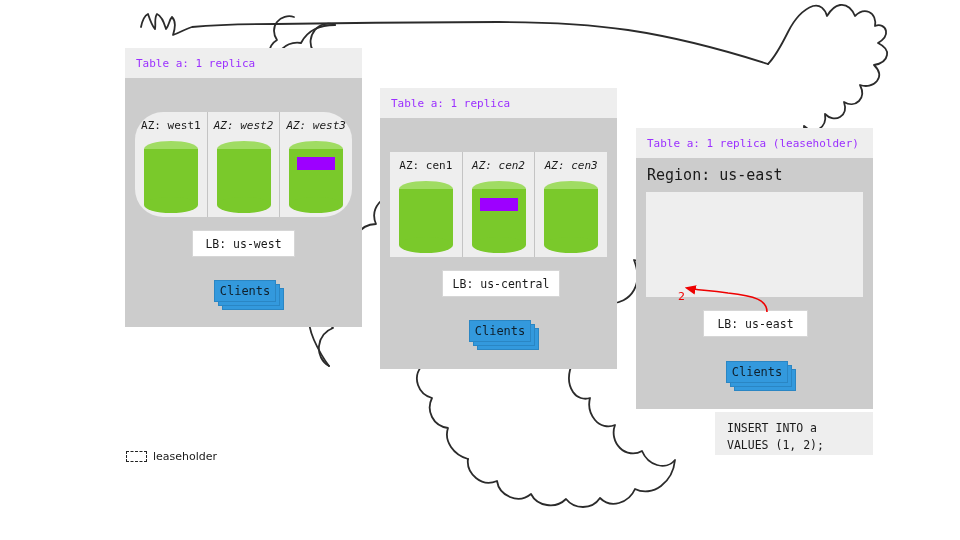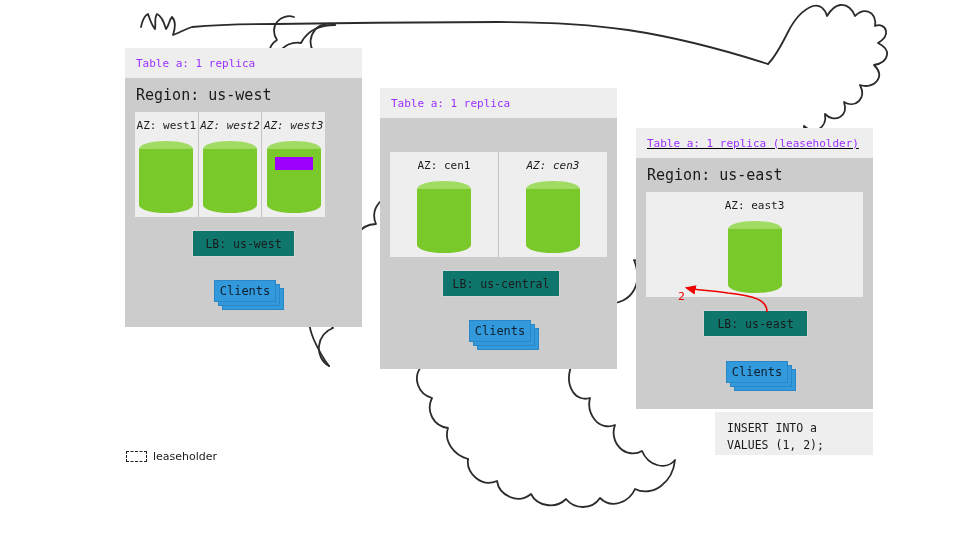--- a/index.html
+++ b/index.html
@@ -105,21 +105,21 @@
     background: #9d00ff;
     box-sizing: border-box;
   }
   .replica.leaseholder {
     border: 2px dashed #111111;
   }
 
   
   .lb-box {
     position: absolute;
-    background: #0f766e;
+    background: #ffffff;
     border: 1px solid #d6d6d6;
     display: flex;
     align-items: center;
     justify-content: center;
     font-size: 11.5px;
     color: #1a1a1a;
     box-sizing: border-box;
     white-space: nowrap;
   }
 
@@ -320,23 +320,22 @@
 
       <path d="M747,140 C753,136 762,132 770,131 C778,130 782,133 779,137
                C776,141 767,145 758,147 C751,148 745,145 747,140Z"></path>
     </g>
   </svg>
 
   <div class="region-panel" style="left:97px; top:48px; width:237px; height:279px;">
     <div class="panel-header" style="position:absolute; left:0; top:0; width:237px; height:30px; padding-left:11px;">
       <span class="panel-header-text">Table a: 1 replica</span>
     </div>
-    <div class="region-title" style="position:absolute; left:11px; top:38px;">Region: us-west</div>
-
-    <div class="az-container" style="left:10px; top:64px; width:190px; height:105px;">
+
+    <div class="az-container" style="left:10px; top:64px; width:217px; height:105px;border-radius:28px;">
       <div class="az-cell">
         <span class="az-label">AZ: west1</span>
         <div class="cylinder" style="width:54px;height:72px;">
           <div class="cyl-top" style="width:54px;height:16px;"></div>
           <div class="cyl-body" style="top:8px;width:54px;height:56px;"></div>
           <div class="cyl-bottom" style="top:56px;width:54px;height:16px;"></div>
         </div>
       </div>
       <div class="az-cell">
         <span class="az-label">AZ: west2</span>
@@ -376,53 +375,54 @@
     <div class="az-container" style="left:10px; top:64px; width:217px; height:105px;">
       <div class="az-cell">
         <span class="az-label">AZ: cen1</span>
         <div class="cylinder" style="width:54px;height:72px;">
           <div class="cyl-top" style="width:54px;height:16px;"></div>
           <div class="cyl-body" style="top:8px;width:54px;height:56px;"></div>
           <div class="cyl-bottom" style="top:56px;width:54px;height:16px;"></div>
         </div>
       </div>
       <div class="az-cell">
+        <span class="az-label">AZ: cen2</span>
+        <div class="cylinder" style="width:54px;height:72px;">
+          <div class="cyl-top" style="width:54px;height:16px;"></div>
+          <div class="cyl-body" style="top:8px;width:54px;height:56px;"></div>
+          <div class="cyl-bottom" style="top:56px;width:54px;height:16px;"></div>
+          <div class="replica" style="left:8px; top:17px; width:38px; height:13px;"></div>
+        </div>
+      </div>
+      <div class="az-cell">
         <span class="az-label">AZ: cen3</span>
         <div class="cylinder" style="width:54px;height:72px;">
           <div class="cyl-top" style="width:54px;height:16px;"></div>
           <div class="cyl-body" style="top:8px;width:54px;height:56px;"></div>
           <div class="cyl-bottom" style="top:56px;width:54px;height:16px;"></div>
         </div>
       </div>
     </div>
 
     <div class="lb-box" style="left:62px; top:182px; width:118px; height:27px;">LB: us-central</div>
   </div>
 
   <div class="clients-stack" style="left:441px; top:320px; width:74px; height:32px;">
     <div class="clients-card" style="left:8px; top:8px; width:62px; height:22px;"></div>
     <div class="clients-card" style="left:4px; top:4px; width:62px; height:22px;"></div>
     <div class="clients-front" style="width:62px; height:22px;">Clients</div>
   </div>
 
   <div class="region-panel" style="left:608px; top:128px; width:237px; height:281px;">
-    <div class="panel-header" style="position:absolute; left:0; top:0; width:237px; height:30px; padding-left:11px;text-decoration:underline;">
+    <div class="panel-header" style="position:absolute; left:0; top:0; width:237px; height:30px; padding-left:11px;">
       <span class="panel-header-text">Table a: 1 replica (leaseholder)</span>
     </div>
     <div class="region-title" style="position:absolute; left:11px; top:38px;">Region: us-east</div>
 
     <div class="az-container" style="left:10px; top:64px; width:217px; height:105px;">
-      <div class="az-cell">
-        <span class="az-label">AZ: east3</span>
-        <div class="cylinder" style="width:54px;height:72px;">
-          <div class="cyl-top" style="width:54px;height:16px;"></div>
-          <div class="cyl-body" style="top:8px;width:54px;height:56px;"></div>
-          <div class="cyl-bottom" style="top:56px;width:54px;height:16px;"></div>
-        </div>
-      </div>
     </div>
 
     <div class="lb-box" style="left:67px; top:182px; width:105px; height:27px;">LB: us-east</div>
   </div>
 
   <div class="clients-stack" style="left:698px; top:361px; width:74px; height:32px;">
     <div class="clients-card" style="left:8px; top:8px; width:62px; height:22px;"></div>
     <div class="clients-card" style="left:4px; top:4px; width:62px; height:22px;"></div>
     <div class="clients-front" style="width:62px; height:22px;">Clients</div>
   </div>

